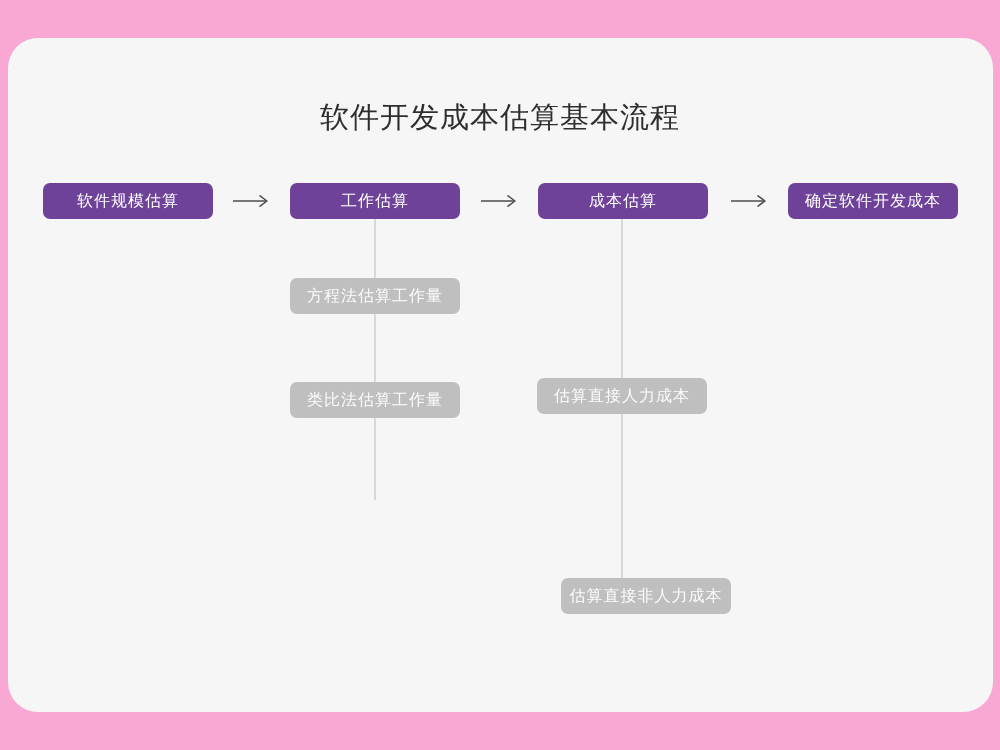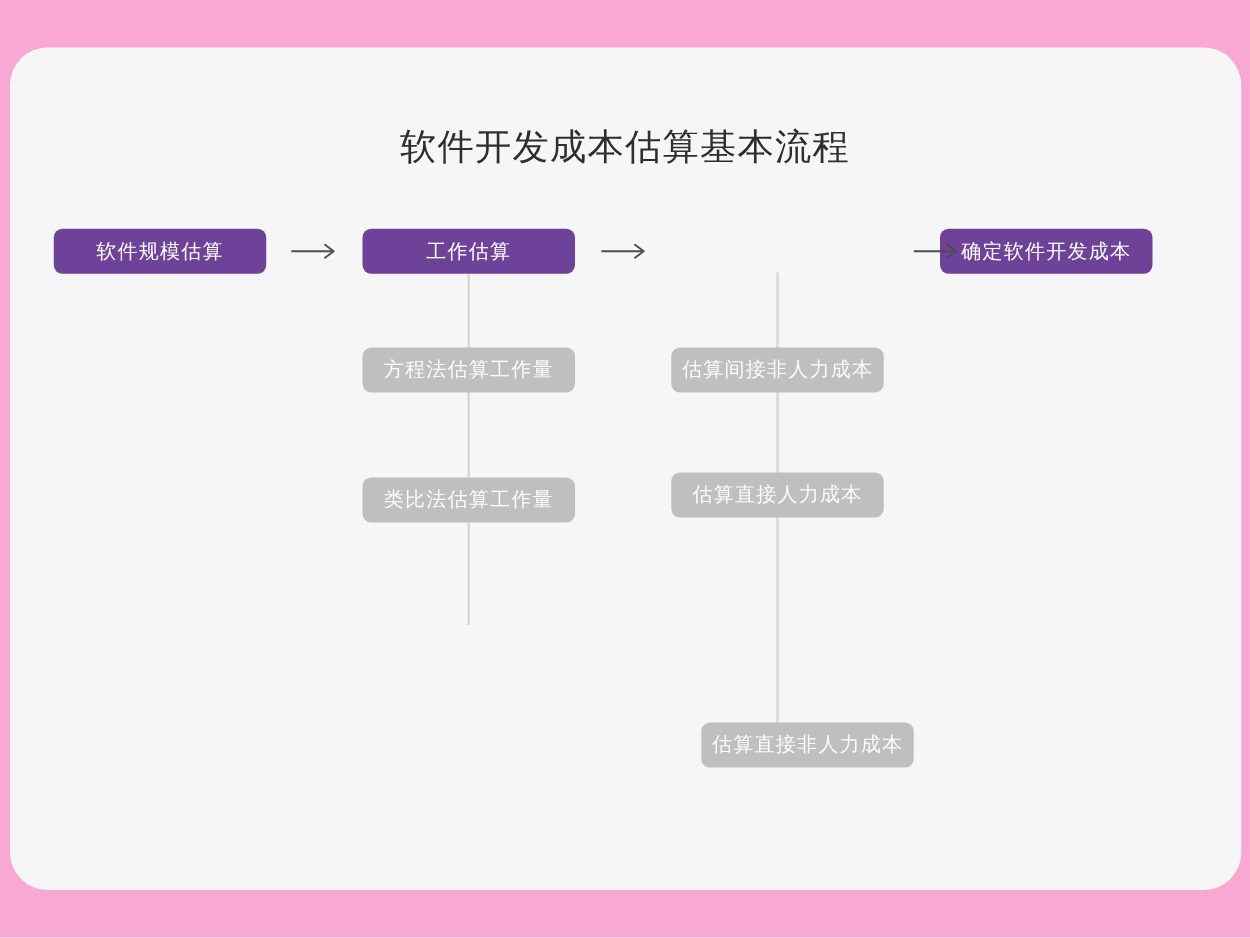--- a/index.html
+++ b/index.html
@@ -75,21 +75,24 @@
 
   <div class="connector" style="left: 374px; top: 218px; height: 282px;"></div>
   <div class="connector" style="left: 621px; top: 218px; height: 382px;"></div>
 
   <div class="node purple row-top" style="left: 290px;">
     <span>工作估算</span>
   </div>
   <div class="node purple row-top" style="left: 43px;">
     <span>软件规模估算</span>
   </div>
-  <div class="node purple row-top" style="left: 752px;">
+  <div class="node purple row-top" style="left: 538px;">
+    <span>成本估算</span>
+  </div>
+  <div class="node purple row-top" style="left: 788px;">
     <span>确定软件开发成本</span>
   </div>
 
   <svg class="arrow" style="left: 231px;" width="40" height="14" viewBox="0 0 40 14">
     <line x1="2" y1="7" x2="35" y2="7" stroke="#4d4d4d" stroke-width="1.5"></line>
     <polyline points="29,1.8 36,7 29,12.2" fill="none" stroke="#4d4d4d" stroke-width="1.5" stroke-linecap="round" stroke-linejoin="round"></polyline>
   </svg>
   <svg class="arrow" style="left: 479px;" width="40" height="14" viewBox="0 0 40 14">
     <line x1="2" y1="7" x2="35" y2="7" stroke="#4d4d4d" stroke-width="1.5"></line>
     <polyline points="29,1.8 36,7 29,12.2" fill="none" stroke="#4d4d4d" stroke-width="1.5" stroke-linecap="round" stroke-linejoin="round"></polyline>
@@ -99,23 +102,20 @@
     <polyline points="29,1.8 36,7 29,12.2" fill="none" stroke="#4d4d4d" stroke-width="1.5" stroke-linecap="round" stroke-linejoin="round"></polyline>
   </svg>
 
   <div class="node gray" style="left: 290px; top: 278px;">
     <span>方程法估算工作量</span>
   </div>
   <div class="node gray" style="left: 290px; top: 382px; font-family: Liberation Mono, monospace;">
     <span>类比法估算工作量</span>
   </div>
 
-  <div class="node gray" style="left: 537px; top: 278px;">
-    <span>估算间接非人力成本</span>
-  </div>
   <div class="node gray" style="left: 537px; top: 378px;">
     <span>估算直接人力成本</span>
   </div>
   <div class="node gray" style="left: 537px; top: 578px; margin-left: 24px;">
     <span>估算直接非人力成本</span>
   </div>
 
 </div>
 
 </body></html>

